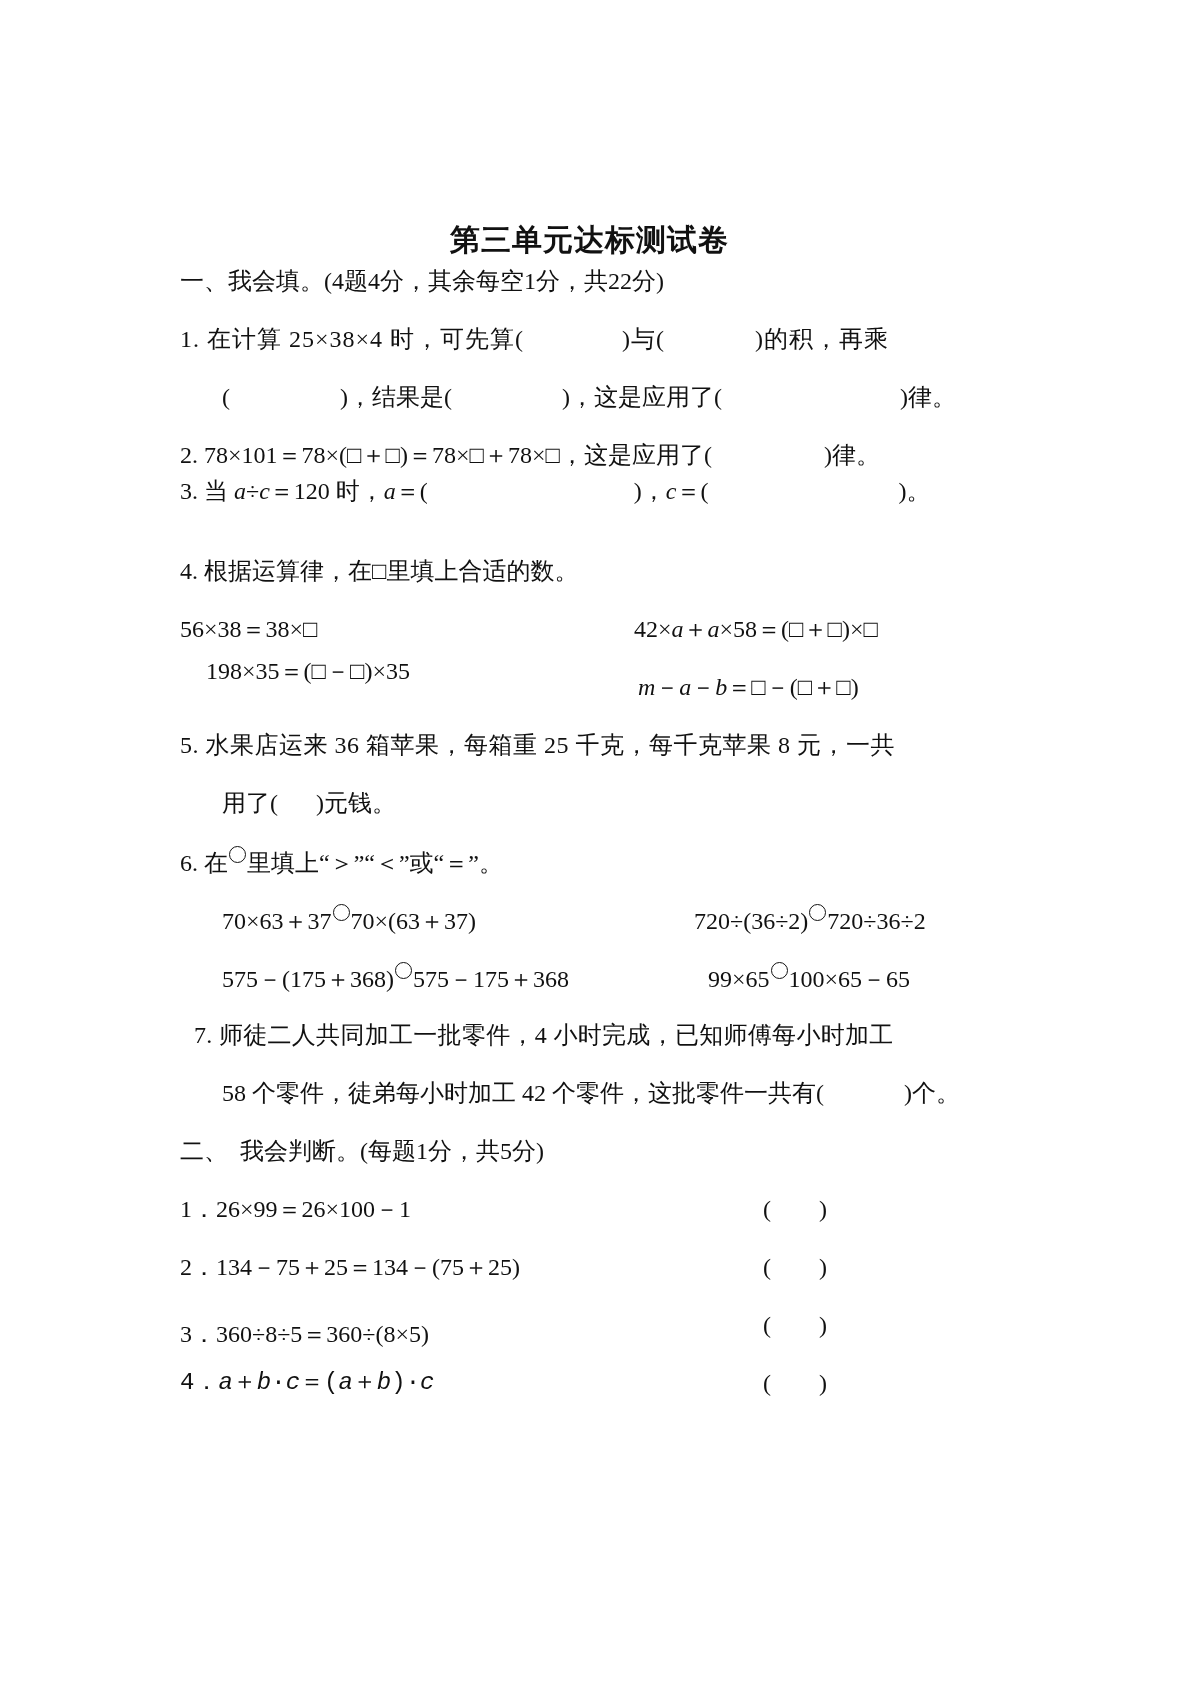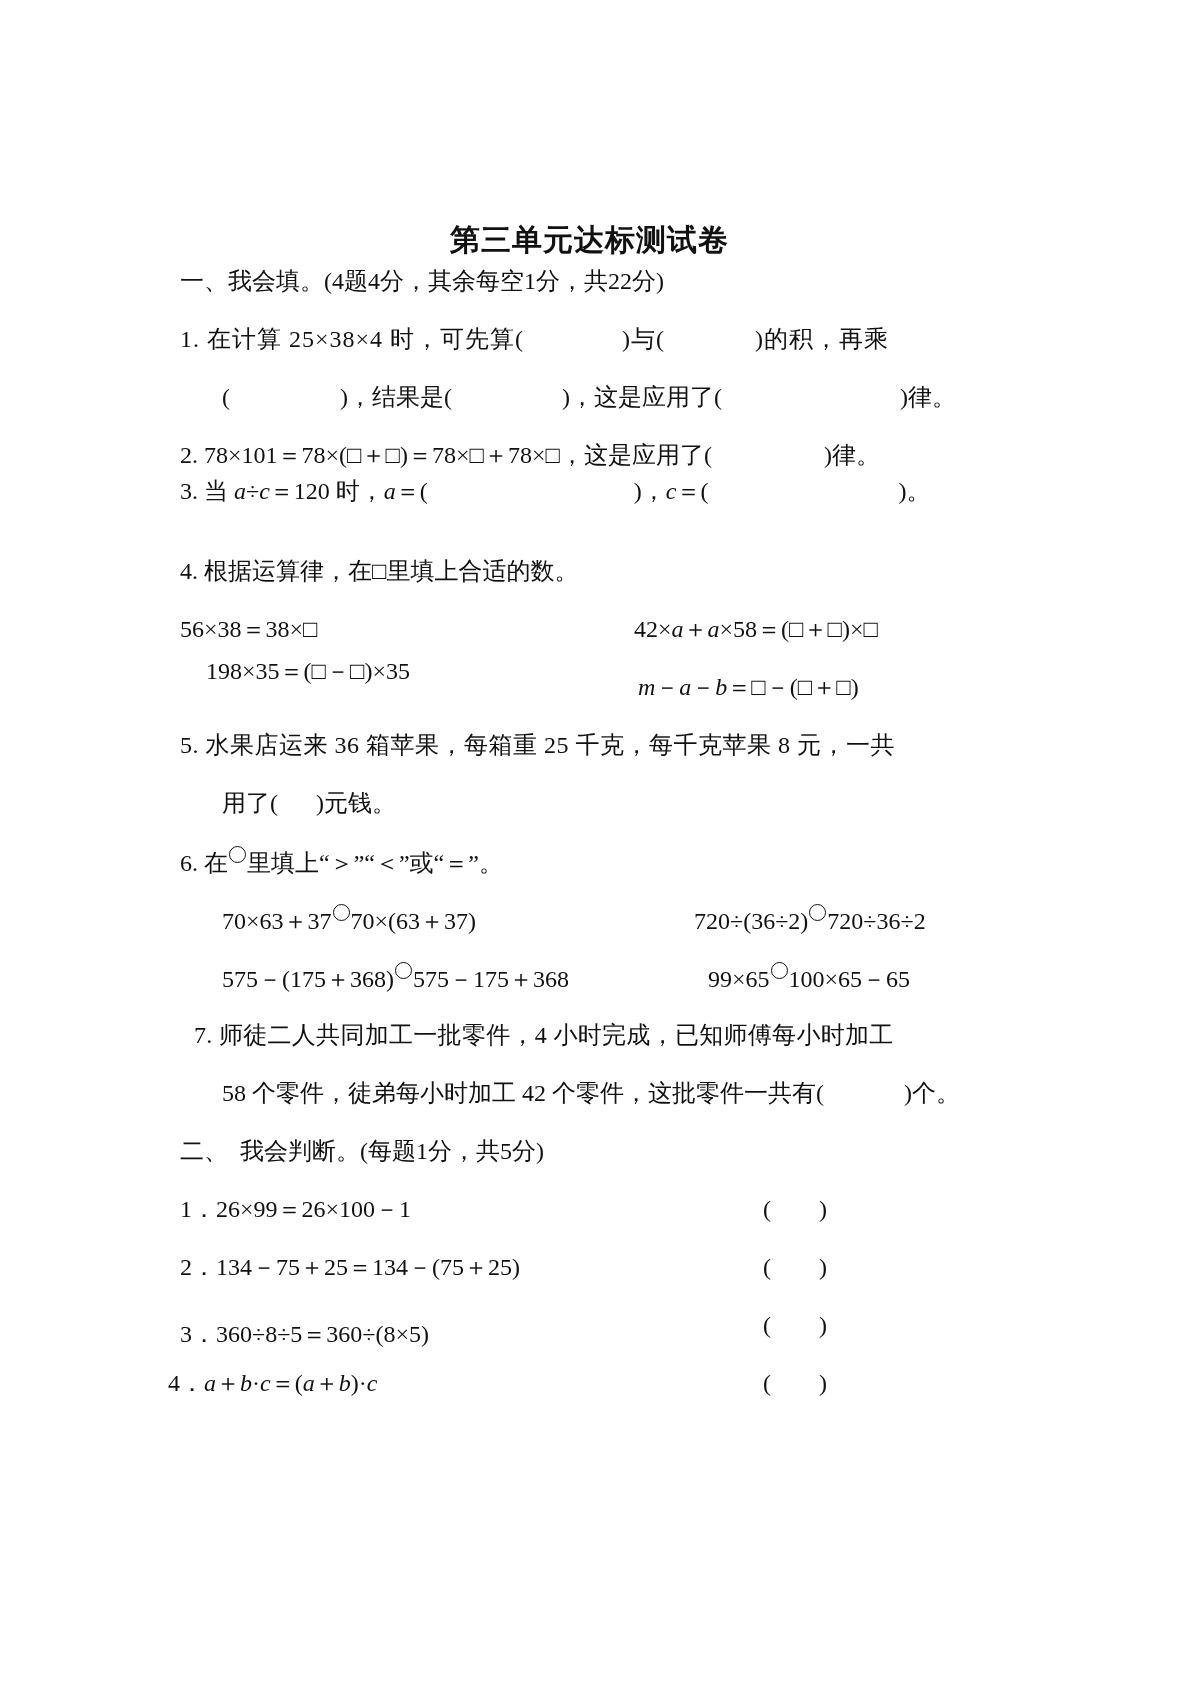--- a/index.html
+++ b/index.html
@@ -50,14 +50,14 @@
 
 <div class="line" style="top:1194px;left:180px;">1．26×99＝26×100－1</div>
 <div class="judge" style="top:1194px;">(　　)</div>
 
 <div class="line" style="top:1252px;left:180px;">2．134－75＋25＝134－(75＋25)</div>
 <div class="judge" style="top:1252px;">(　　)</div>
 
 <div class="line" style="top:1310px;left:180px;margin-top:9px;">3．360÷8÷5＝360÷(8×5)</div>
 <div class="judge" style="top:1310px;">(　　)</div>
 
-<div class="line" style="top:1368px;left:168px;">4．<i>a</i>＋<i>b</i>·<i>c</i>＝(<i>a</i>＋<i>b</i>)·<i>c</i></div>
+<div class="line" style="top:1368px;left:180px;font-family:Liberation Mono, monospace;">4．<i>a</i>＋<i>b</i>·<i>c</i>＝(<i>a</i>＋<i>b</i>)·<i>c</i></div>
 <div class="judge" style="top:1368px;">(　　)</div>
 
 </body></html>

